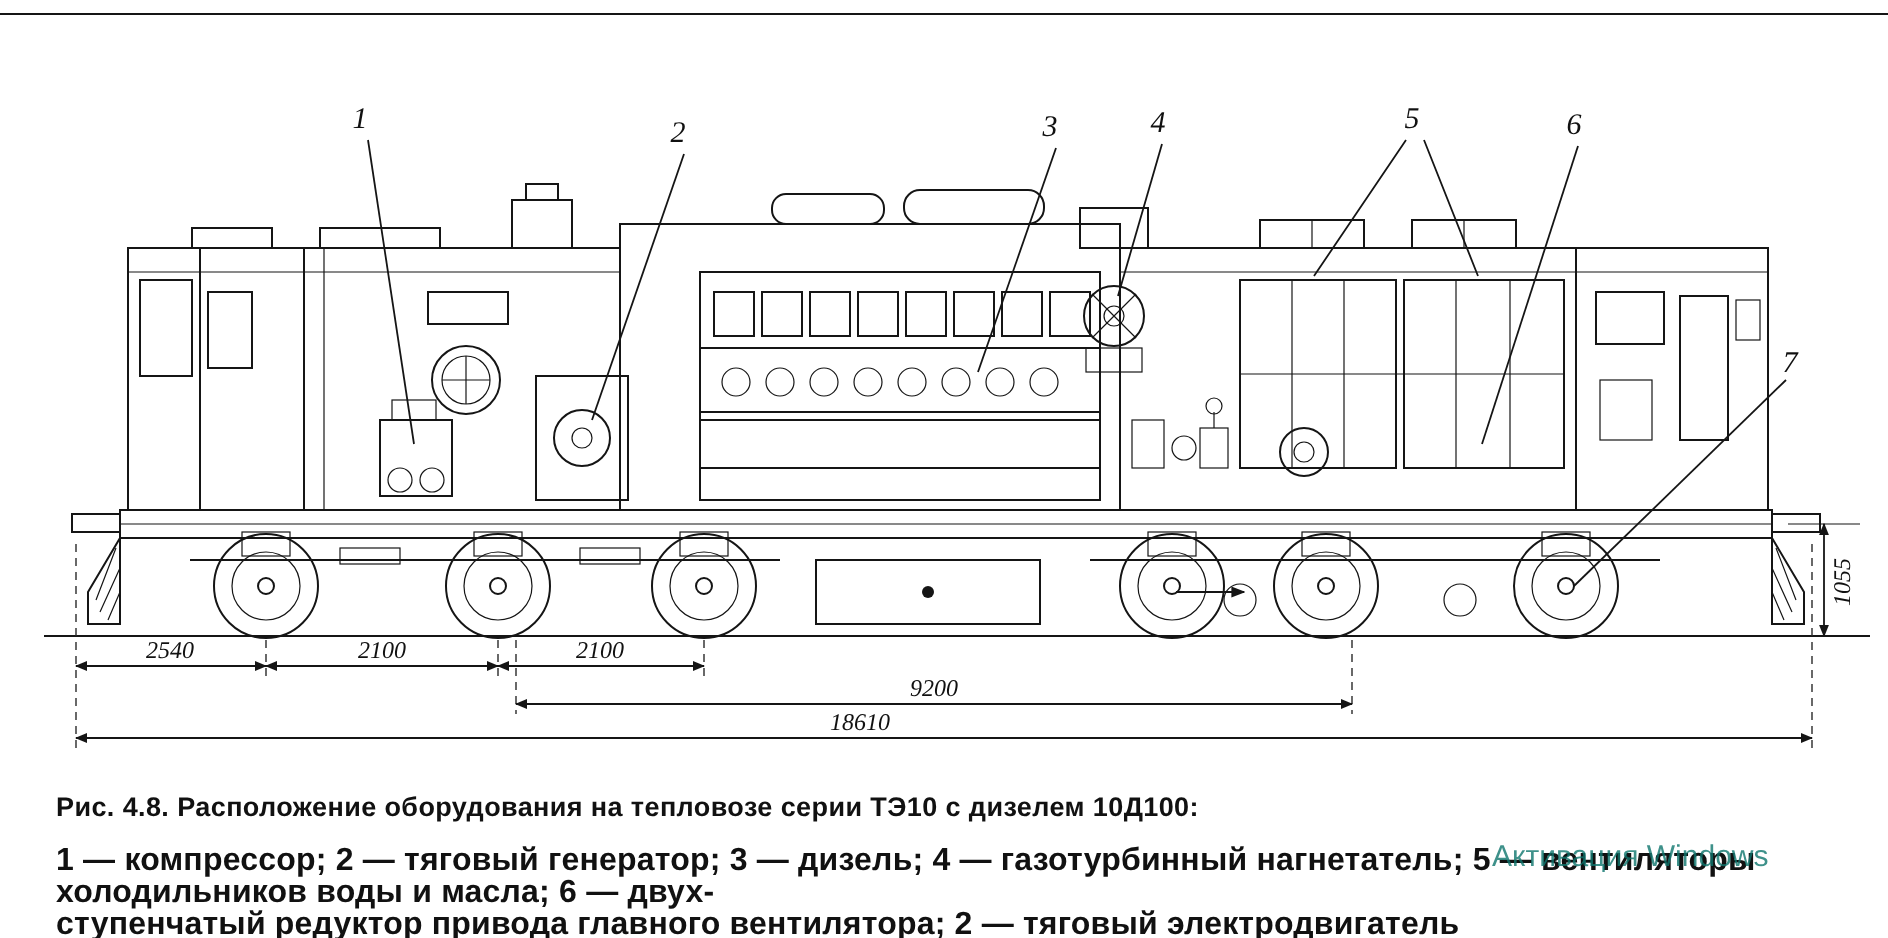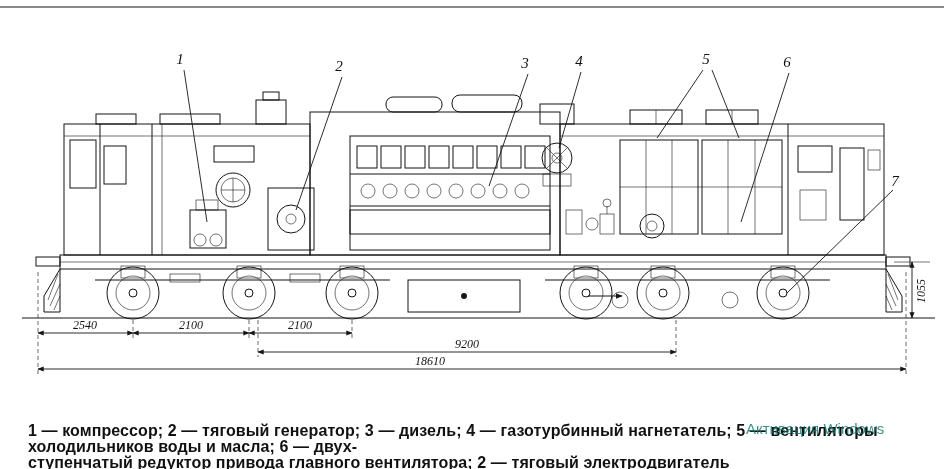--- a/index.html
+++ b/index.html
@@ -243,20 +243,23 @@
       <text class="dim" x="430" y="365">18610</text>
     </g>
 
     <g>
       <line class="thin" x1="894" y1="262" x2="930" y2="262"></line>
       <line class="dimline" x1="912" y1="262" x2="912" y2="318" marker-start="url(#arr)" marker-end="url(#arr)"></line>
       <text class="dim" transform="rotate(-90 925 291)" x="925" y="291">1055</text>
     </g>
   </svg>
 
+  <div class="caption">
+    <span class="cap-label">Рис. 4.8.</span><span>Расположение оборудования на тепловозе серии ТЭ10 с дизелем 10Д100:</span>
+  </div>
 
   <div class="legend">
     <div>1 — компрессор; 2 — тяговый генератор; 3 — дизель; 4 — газотурбинный нагнетатель; 5 — вентиляторы холодильников воды и масла; 6 — двух-</div>
     <div>ступенчатый редуктор привода главного вентилятора; 2 — тяговый электродвигатель</div>
   </div>
 
   <div class="watermark wm1">Активация Windows</div>
 
 </div>
 

